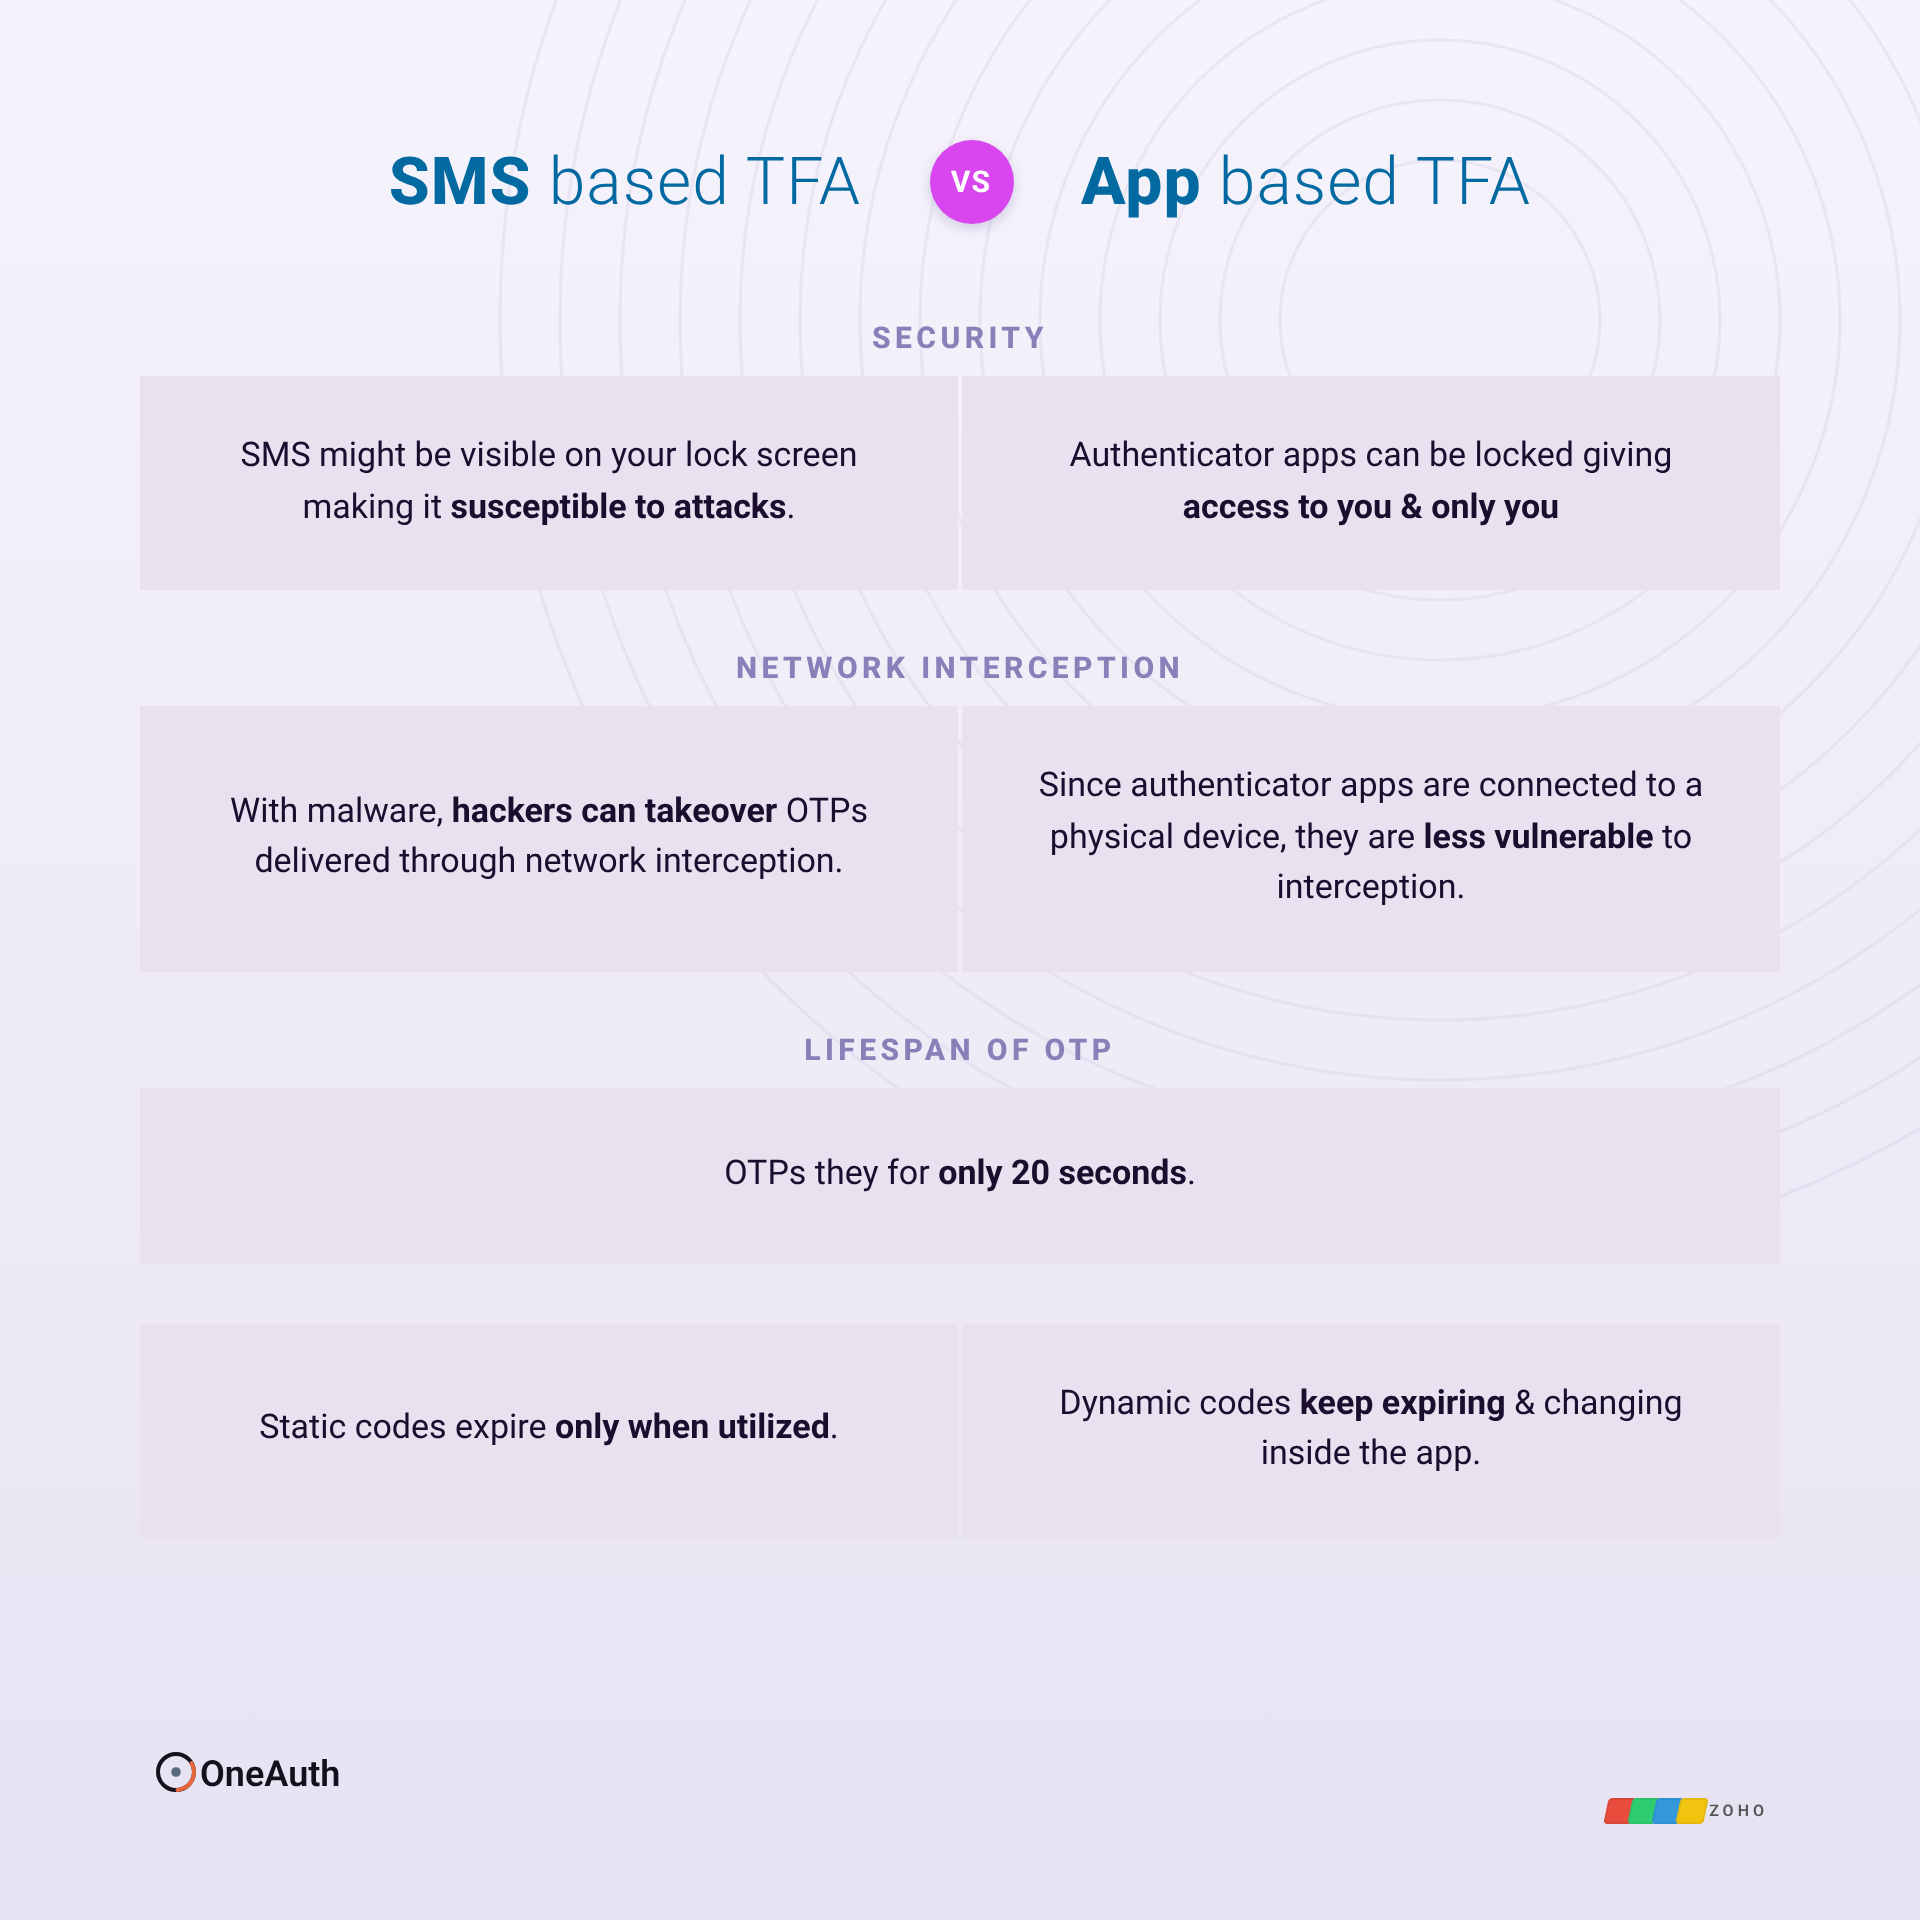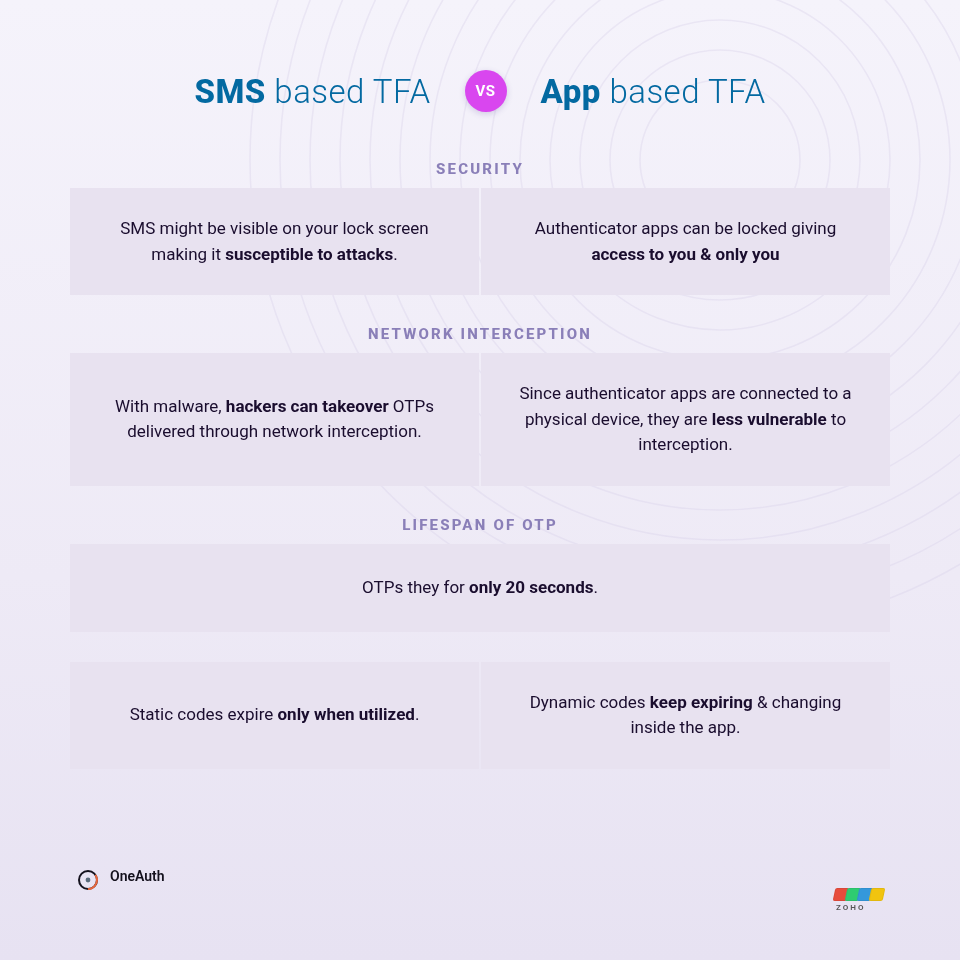--- a/index.html
+++ b/index.html
@@ -79,29 +79,29 @@
   }
   .card b{font-weight:700;}
 
   
   .footer{
     margin-top:auto;
     display:flex;align-items:center;justify-content:space-between;
     padding:0 6px 8px 6px;
   }
   .oneauth{
-    display:flex;align-items:flex-start;gap:10px;
-    font-weight:600;font-size:14px;color:#14111d;
+    display:flex;align-items:flex-end;
+    font-weight:600;font-size:18px;color:#14111d;
   }
   .oneauth-mark{
     width:24px;height:24px;position:relative;
   }
   .oneauth-mark svg{display:block;}
   .zoho{
-    display:flex;flex-direction:column;gap:2px;margin-top:40px;
+    display:flex;align-items:center;gap:2px;margin-top:40px;
   }
   .zoho-tiles{display:flex;gap:0;}
   .zoho-tiles span{
     width:14px;height:13px;border-radius:2px;display:inline-block;
     transform:skewX(-12deg);
     margin-left:-2px;
     box-shadow:inset 0 0 0 1px rgba(0,0,0,.06);
   }
   .zoho-tiles span:nth-child(1){background:#e74c3c;}
   .zoho-tiles span:nth-child(2){background:#2ecc71;}

